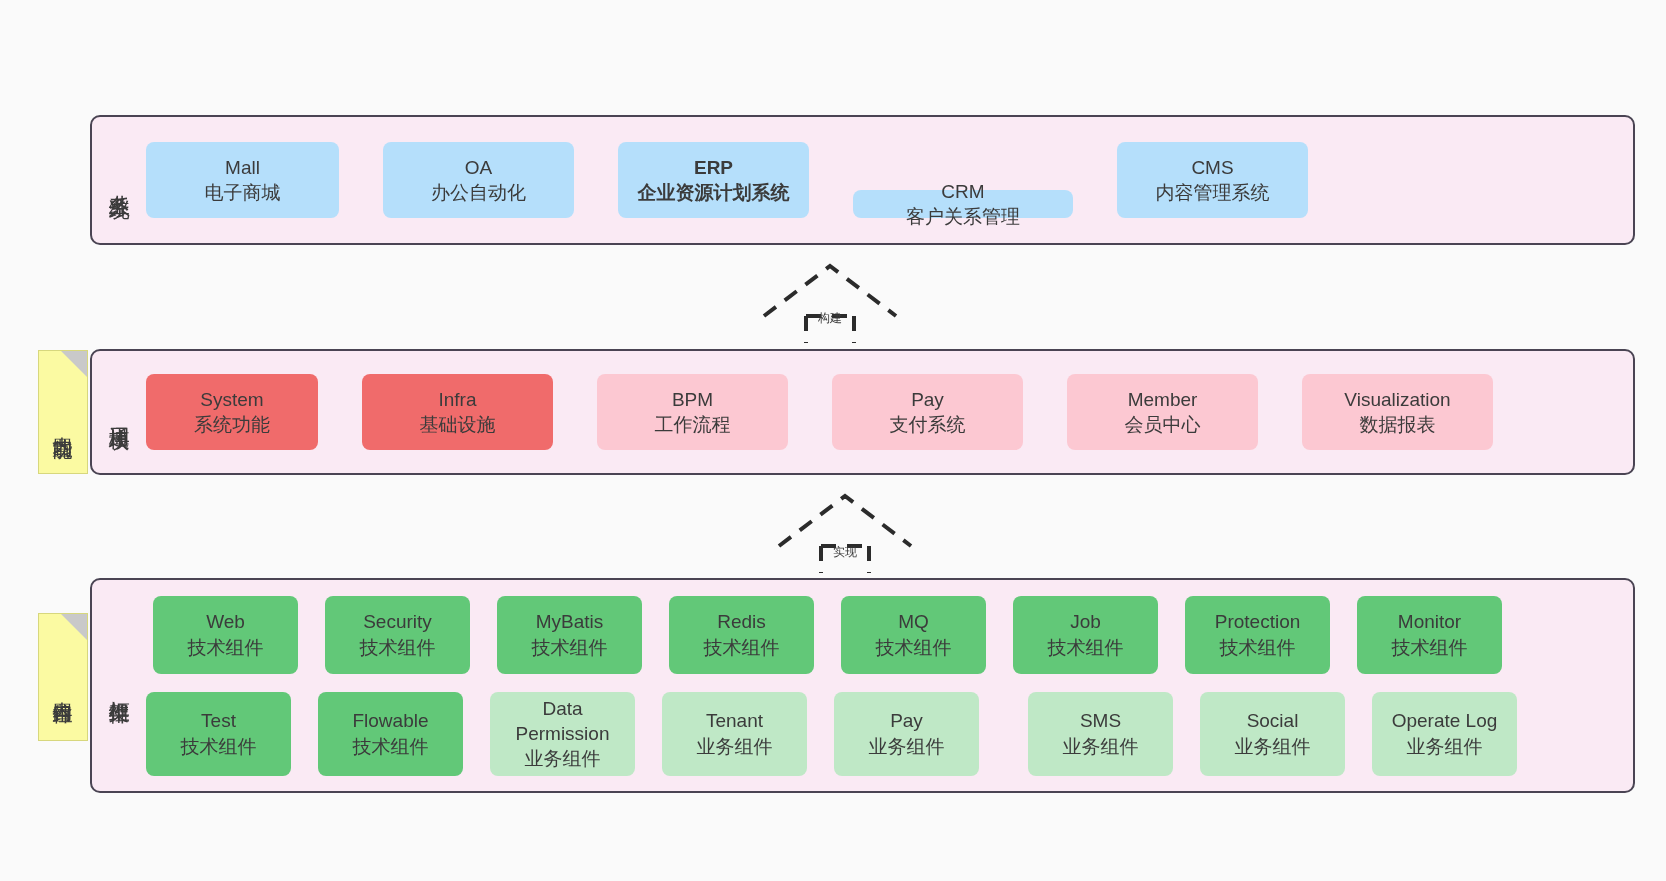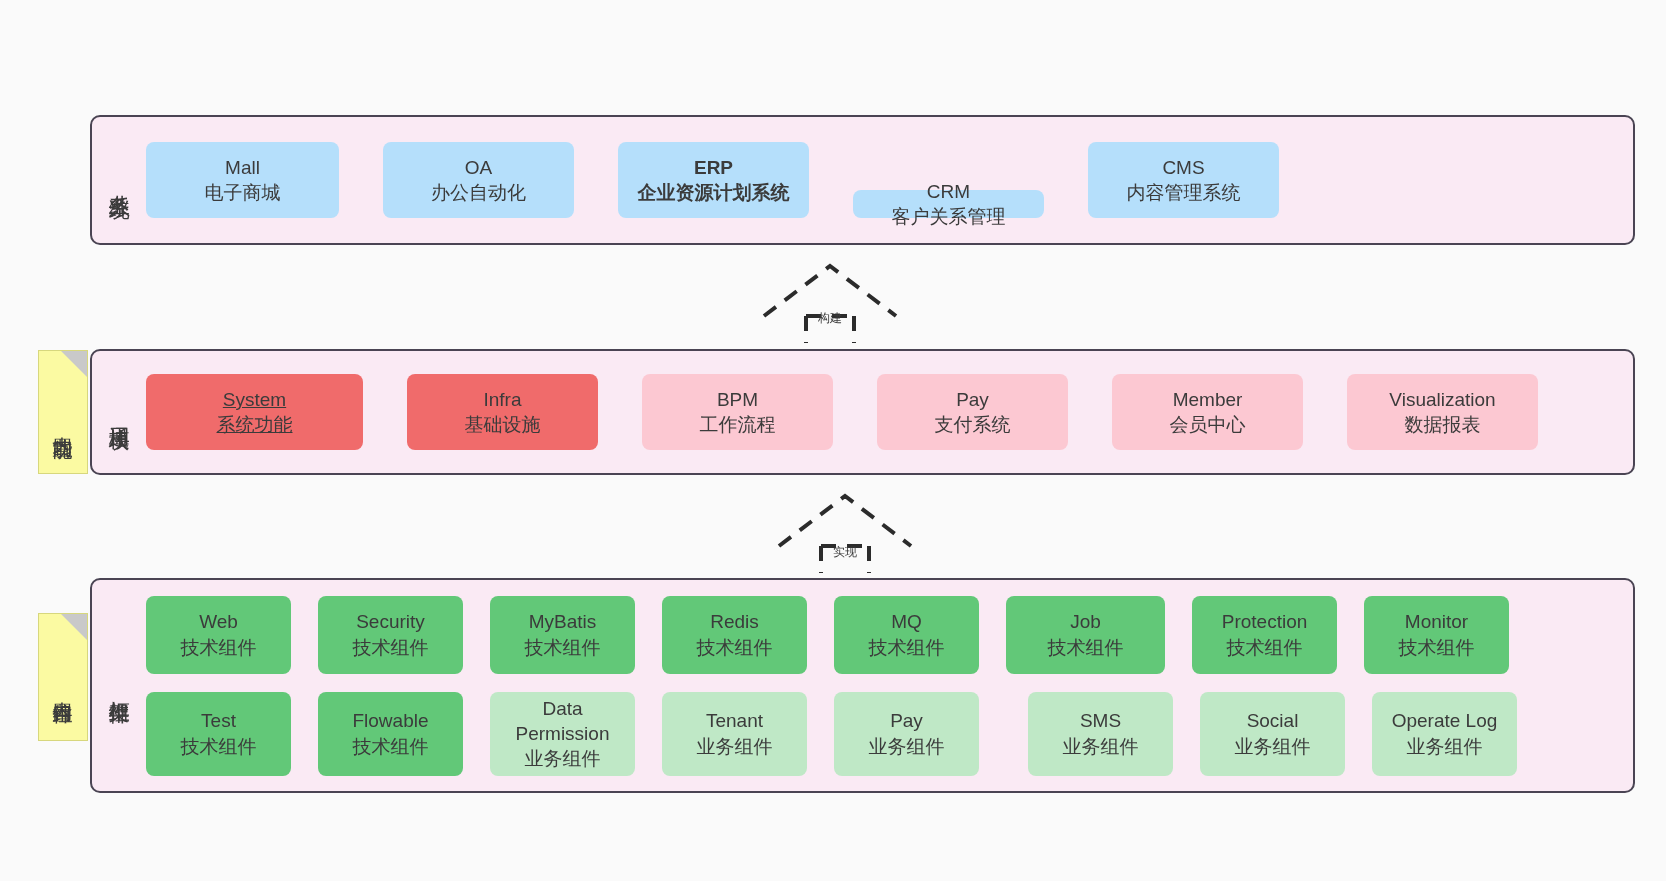--- a/index.html
+++ b/index.html
@@ -138,21 +138,21 @@
           <span class="ln">电子商城</span>
         </div>
         <div class="card c-blue" style="width:191px;">
           <span class="ln">OA</span>
           <span class="ln">办公自动化</span>
         </div>
         <div class="card c-blue" style="width:191px;font-weight:bold;">
           <span class="ln">ERP</span>
           <span class="ln">企业资源计划系统</span>
         </div>
-        <div class="card c-blue" style="width:191px;margin-top:48px;">
+        <div class="card c-blue" style="width:220px;margin-top:48px;">
           <span class="ln">CRM</span>
           <span class="ln">客户关系管理</span>
         </div>
         <div class="card c-blue" style="width:191px;">
           <span class="ln">CMS</span>
           <span class="ln">内容管理系统</span>
         </div>
       </div>
     </div>
   </div>
@@ -169,21 +169,21 @@
 
   <div class="note" style="left:38px; top:350px; width:50px; height:124px;">
     <span class="fold"></span>
     <span>内置功能</span>
   </div>
 
   <div class="layer" id="layer-1" style="left:90px; top:349px; width:1545px; height:126px;">
     <div class="layer-title">通用模块</div>
     <div class="layer-body">
       <div class="row" style="gap:44px; height:76px;">
-        <div class="card c-red" style="width:217px;text-decoration:underline;">
+        <div class="card c-red" style="width:172px;">
           <span class="ln">System</span>
           <span class="ln">系统功能</span>
         </div>
         <div class="card c-red" style="width:191px;">
           <span class="ln">Infra</span>
           <span class="ln">基础设施</span>
         </div>
         <div class="card c-pink" style="width:191px;">
           <span class="ln">BPM</span>
           <span class="ln">工作流程</span>
@@ -217,41 +217,41 @@
   <div class="note" style="left:38px; top:613px; width:50px; height:128px;">
     <span class="fold"></span>
     <span>内置组件</span>
   </div>
 
   <div class="layer" id="layer-2" style="left:90px; top:578px; width:1545px; height:215px;">
     <div class="layer-title">框架组件</div>
     <div class="layer-body" style="gap:18px;">
 
       <div class="row" style="gap:27px; height:78px;">
-        <div class="card c-green" style="width:145px;">
+        <div class="card c-green" style="width:145px;margin-left:7px;">
           <span class="ln">Web</span>
           <span class="ln">技术组件</span>
         </div>
         <div class="card c-green" style="width:145px;">
           <span class="ln">Security</span>
           <span class="ln">技术组件</span>
         </div>
         <div class="card c-green" style="width:145px;">
           <span class="ln">MyBatis</span>
           <span class="ln">技术组件</span>
         </div>
         <div class="card c-green" style="width:145px;">
           <span class="ln">Redis</span>
           <span class="ln">技术组件</span>
         </div>
         <div class="card c-green" style="width:145px;">
           <span class="ln">MQ</span>
           <span class="ln">技术组件</span>
         </div>
-        <div class="card c-green" style="width:159px;">
+        <div class="card c-green" style="width:145px;">
           <span class="ln">Job</span>
           <span class="ln">技术组件</span>
         </div>
         <div class="card c-green" style="width:145px;">
           <span class="ln">Protection</span>
           <span class="ln">技术组件</span>
         </div>
         <div class="card c-green" style="width:145px;">
           <span class="ln">Monitor</span>
           <span class="ln">技术组件</span>

